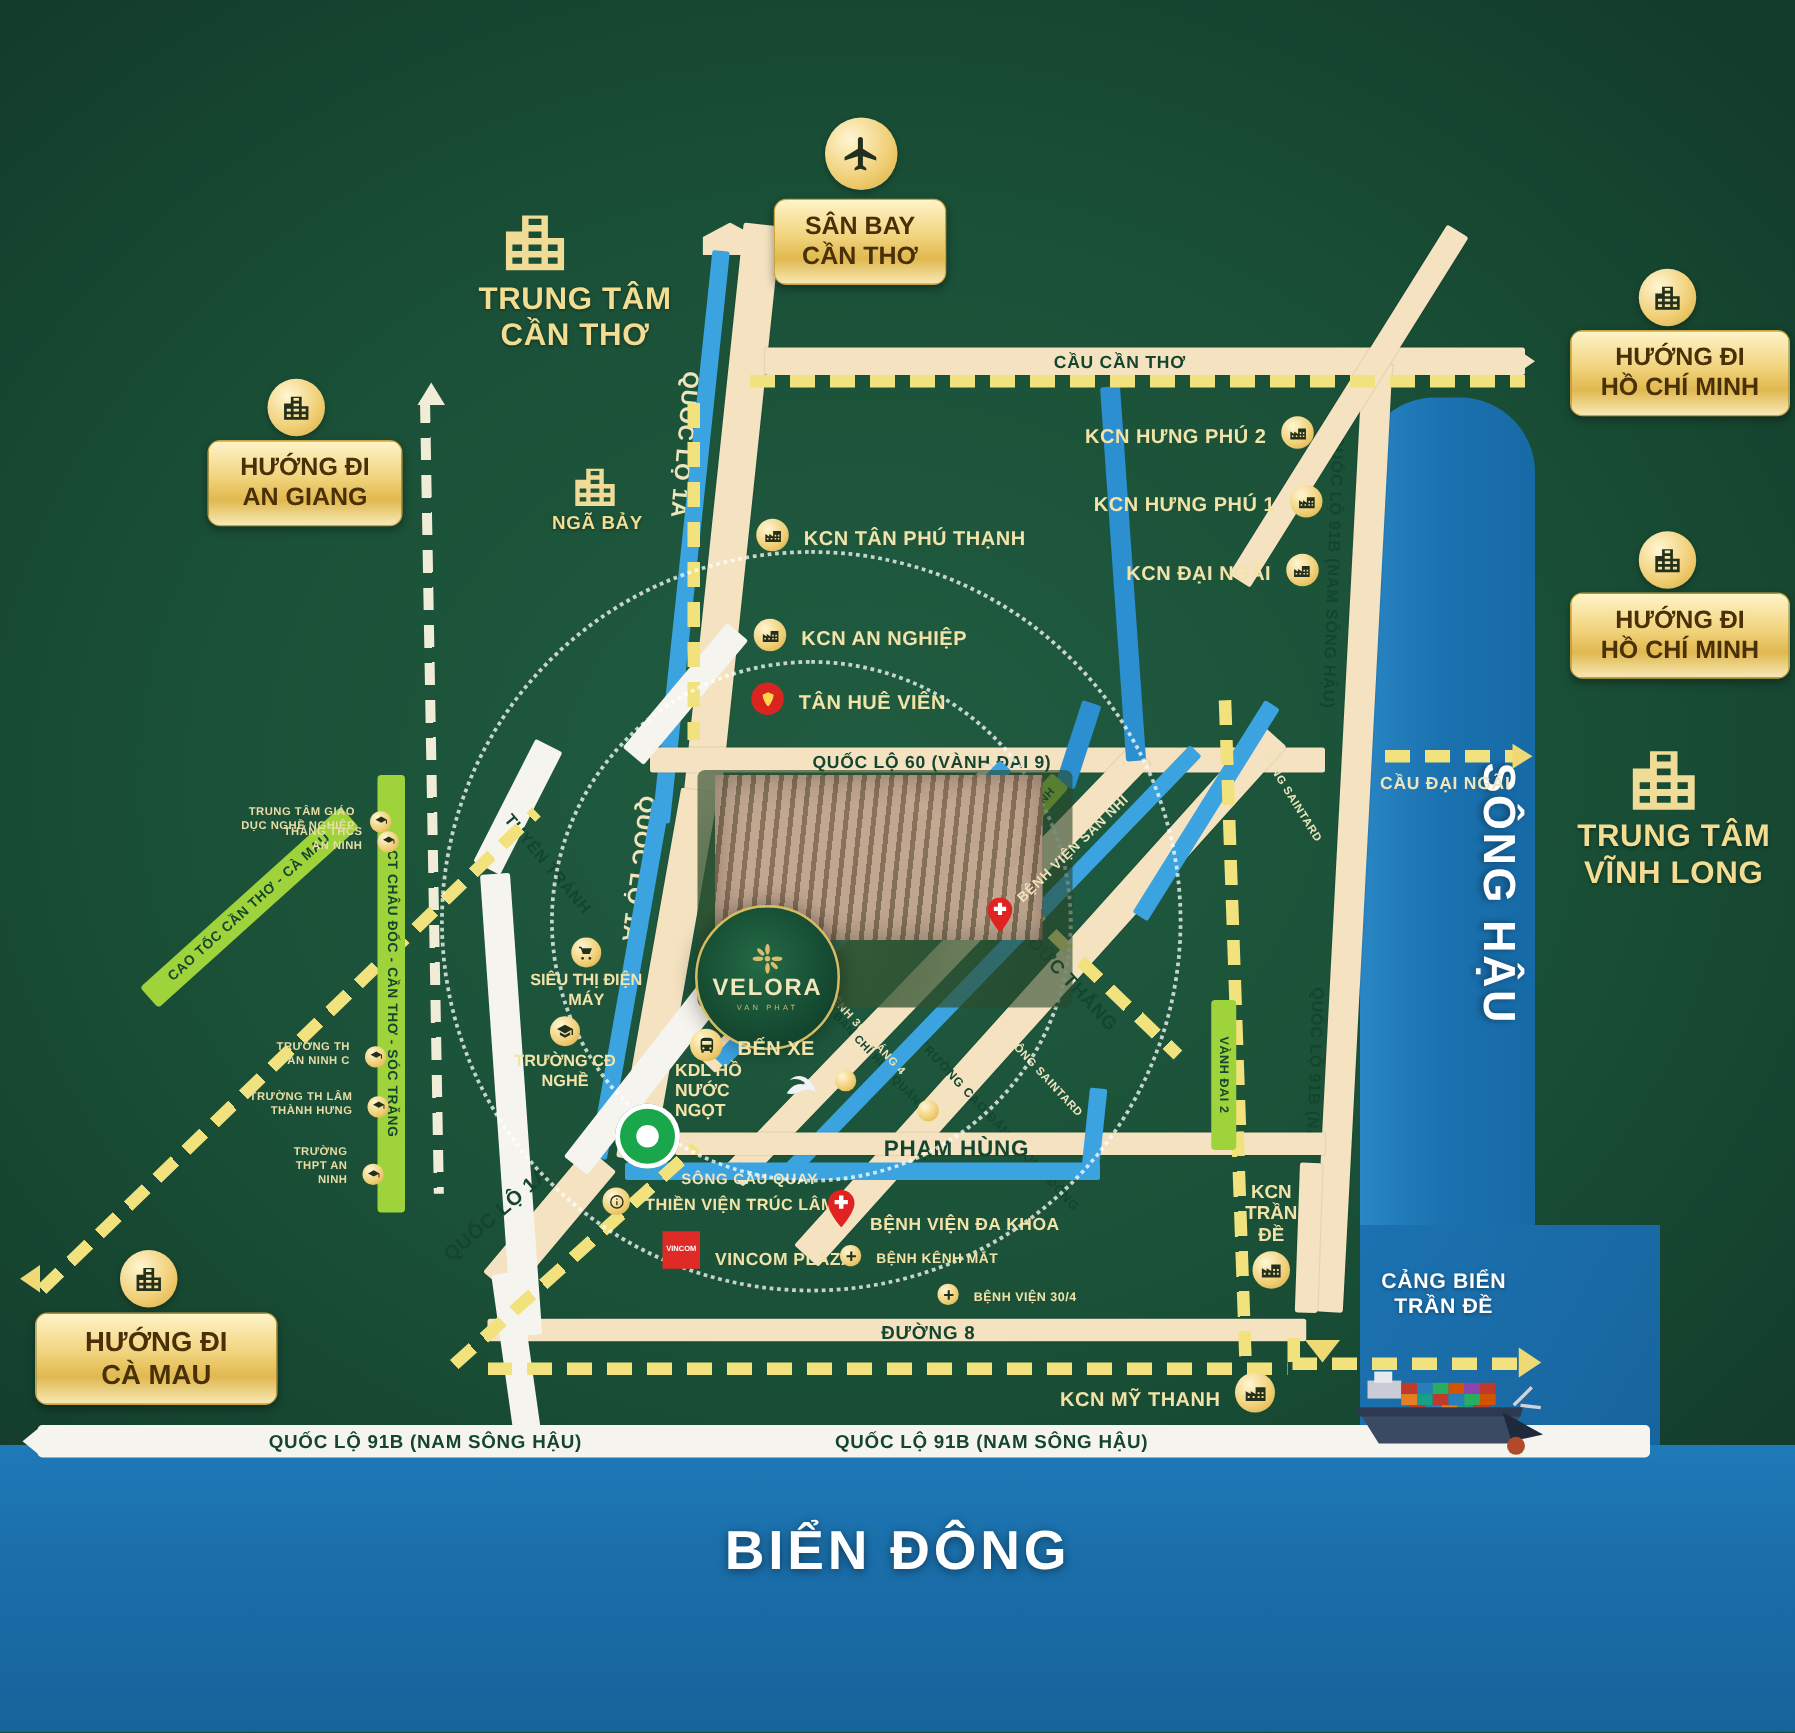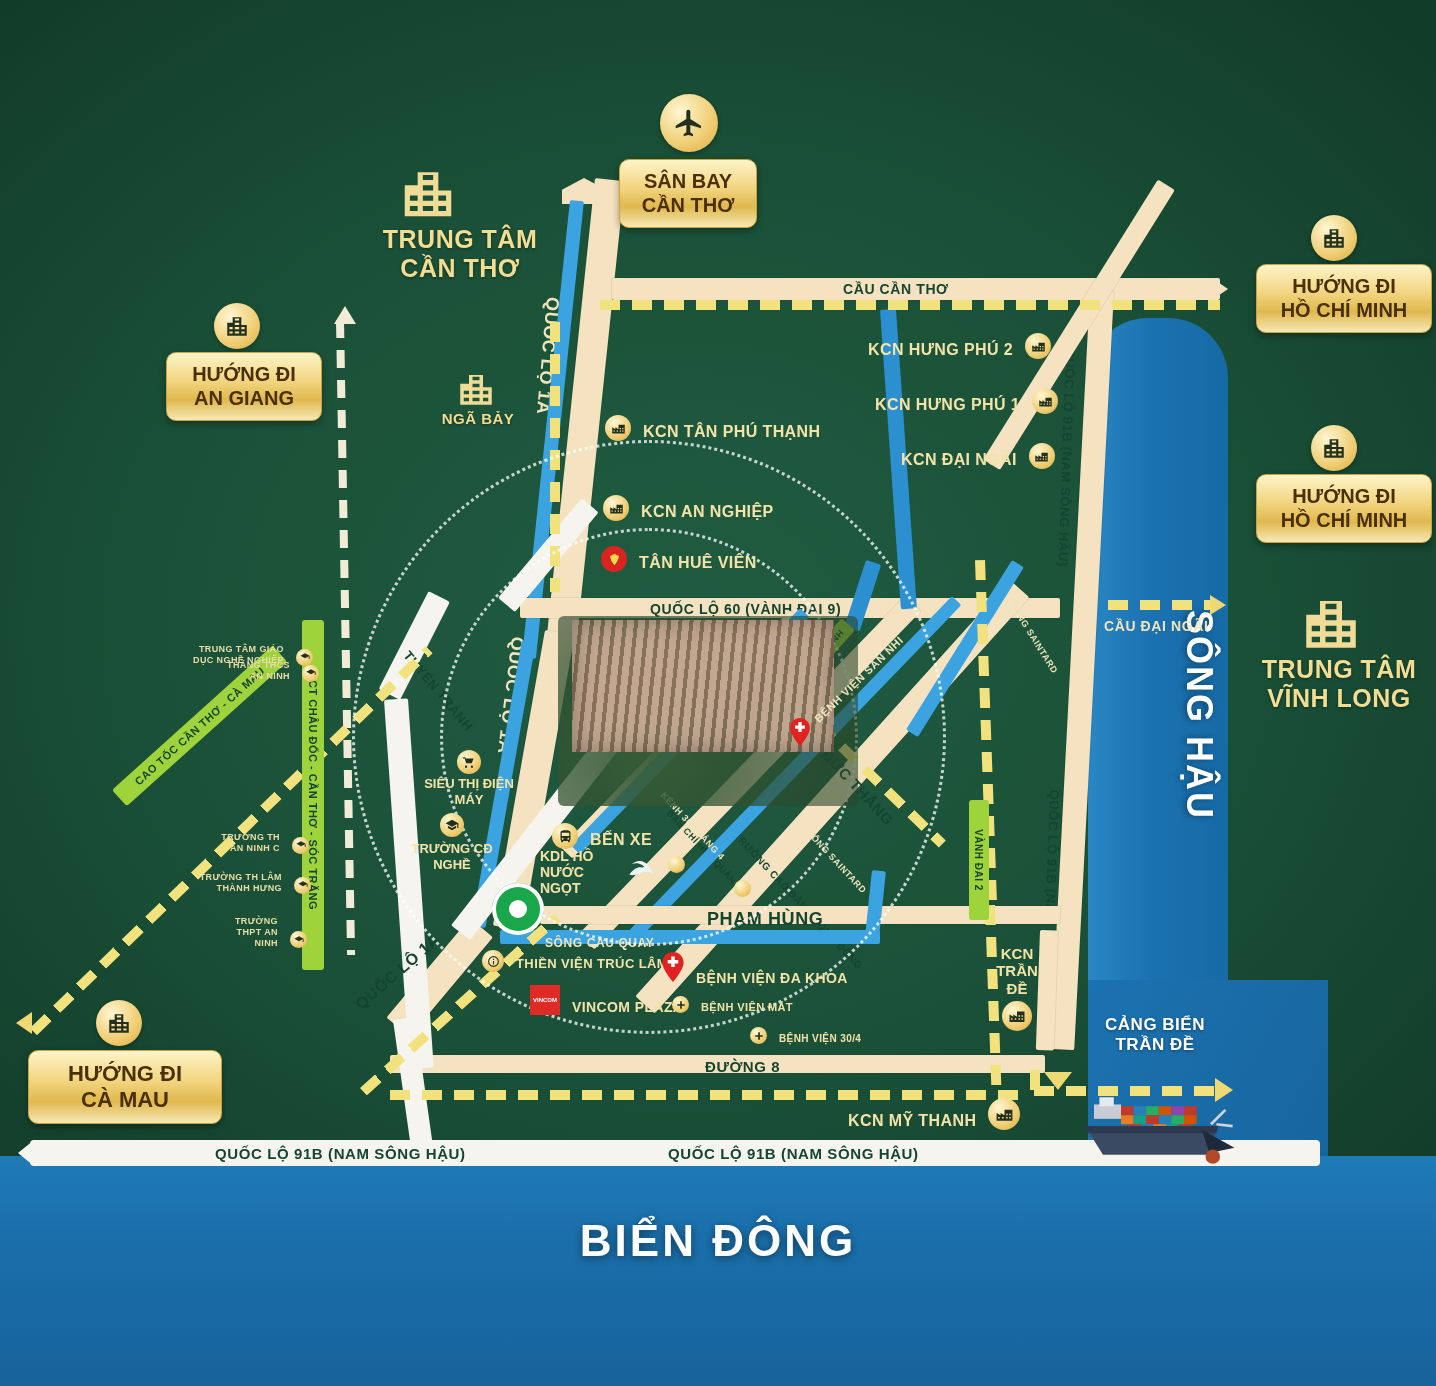--- a/index.html
+++ b/index.html
@@ -242,20 +242,35 @@
   <div class="grn-ribbon" style="left:324px;top:620px;width:350px;height:22px;transform:rotate(90deg);">CT CHÂU ĐỐC - CẦN THƠ - SÓC TRĂNG</div>
   <div class="grn-ribbon" style="left:112px;top:790px;width:216px;height:22px;transform:rotate(-42deg);">CAO TỐC CẦN THƠ - CÀ MAU</div>
   <div class="grn-ribbon" style="left:768px;top:700px;width:110px;height:18px;transform:rotate(-48deg);font-size:9px;">ĐƯỜNG CẤP KÊNH</div>
   <div class="grn-ribbon" style="left:989px;top:800px;width:120px;height:20px;transform:rotate(90deg);font-size:10px;">VÀNH ĐAI 2</div>
 
   <div class="ring" style="left:352px;top:440px;width:588px;height:588px;"></div>
   <div class="ring" style="left:440px;top:528px;width:412px;height:412px;border-style:dotted;"></div>
 
   <div class="plot-veg" style="left:558px;top:616px;width:300px;height:190px;border-radius:6px;"></div>
   <div class="plot" style="left:572px;top:620px;width:262px;height:132px;"></div>
+  <div class="velora" style="left:556px;top:724px;">
+    <svg viewBox="0 0 24 24" style="width:26px;height:26px;">
+      <g fill="#d9bd6a">
+        <ellipse cx="12" cy="5" rx="1.7" ry="4"></ellipse>
+        <ellipse cx="12" cy="19" rx="1.7" ry="4"></ellipse>
+        <ellipse cx="5" cy="12" rx="4" ry="1.7"></ellipse>
+        <ellipse cx="19" cy="12" rx="4" ry="1.7"></ellipse>
+        <ellipse cx="7" cy="7" rx="3.4" ry="1.5" transform="rotate(45 7 7)"></ellipse>
+        <ellipse cx="17" cy="17" rx="3.4" ry="1.5" transform="rotate(45 17 17)"></ellipse>
+        <circle cx="12" cy="12" r="2"></circle>
+      </g>
+    </svg>
+    <div class="vname">VELORA</div>
+    <div class="vsub">VAN PHAT</div>
+  </div>
 
   <div class="badge-circle" style="left:660px;top:94px;width:58px;height:58px;">
     <svg viewBox="0 0 24 24" style="width:32px;height:32px;">
         <path fill="#23301c" d="M21 16v-2l-8-5V3.5A1.5 1.5 0 0 0 11.5 2 1.5 1.5 0 0 0 10 3.5V9l-8 5v2l8-2.5V19l-2 1.5V22l3.5-1 3.5 1v-1.5L13 19v-5.5z"></path>
       </svg>
   </div>
   <div class="plaque" style="left:619px;top:159px;width:104px;">
     <span>SÂN BAY</span>
     <span class="l2">CẦN THƠ</span>
   </div>
@@ -491,21 +506,21 @@
     </span>
     <span class="tx" style="font-size:14px;">BỆNH VIỆN ĐA KHOA</span>
   </div>
 
   <div class="poi" style="left:672px;top:996px;">
     <span class="ic sm">
         <svg viewBox="0 0 24 24">
           <path fill="#23301c" d="M10 3h4v7h7v4h-7v7h-4v-7H3v-4h7z"></path>
         </svg>
       </span>
-    <span class="tx" style="font-size:11px;">BỆNH VIÊN MẮT</span>
+    <span class="tx" style="font-size:11px;">BỆNH KÊNH MẮT</span>
   </div>
 
   <div class="poi" style="left:750px;top:1027px;">
     <span class="ic sm">
         <svg viewBox="0 0 24 24">
           <path fill="#23301c" d="M10 3h4v7h7v4h-7v7h-4v-7H3v-4h7z"></path>
         </svg>
       </span>
     <span class="tx" style="font-size:10px;">BỆNH VIỆN 30/4</span>
   </div>

